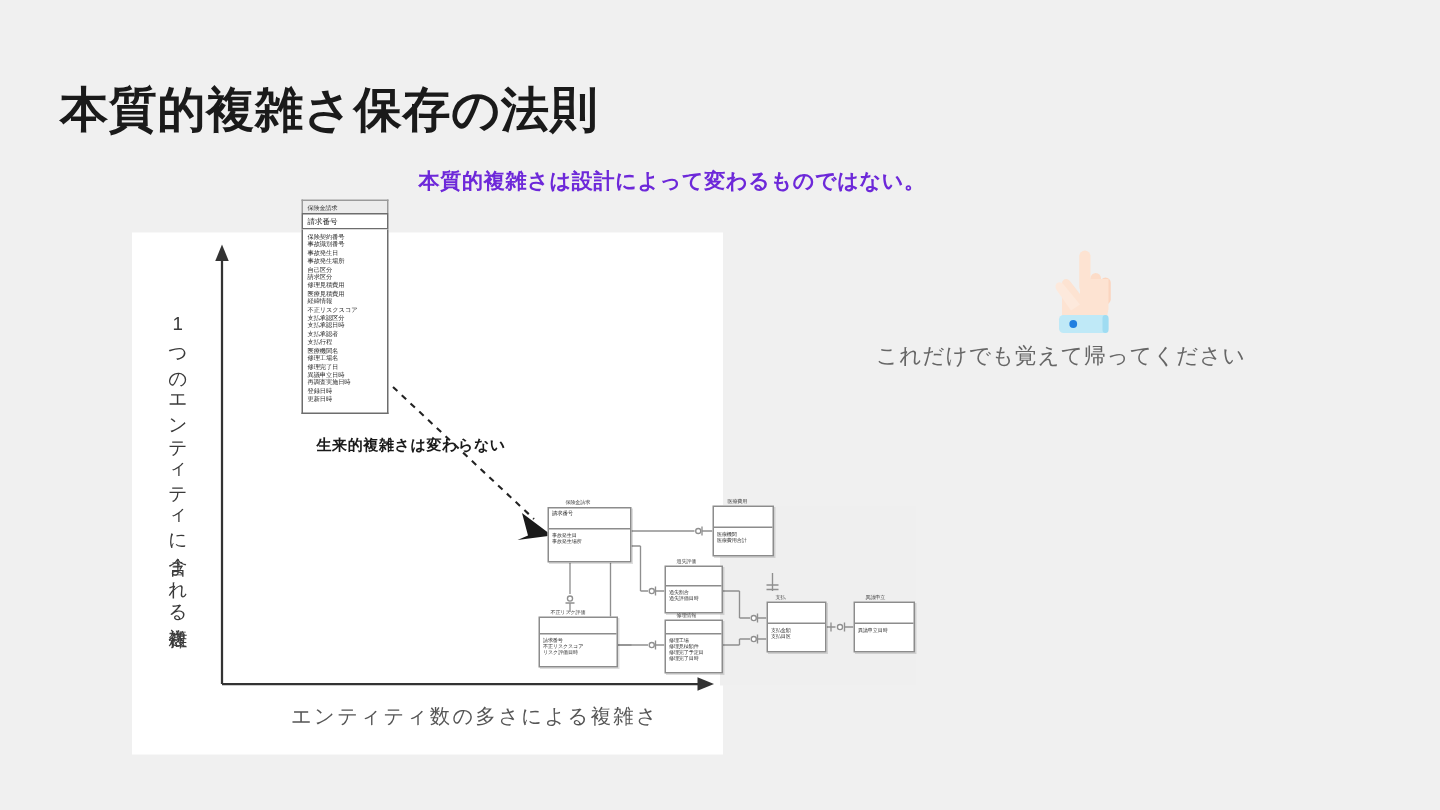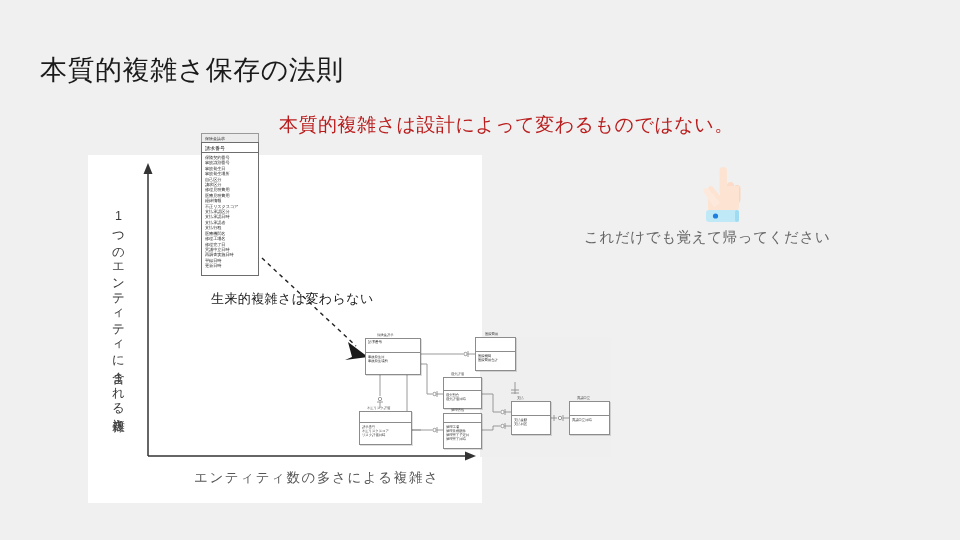--- a/index.html
+++ b/index.html
@@ -18,33 +18,33 @@
     position: absolute;
     inset: 0;
     width: 960px;
     height: 540px;
   }
   
   #slide-title {
     position: absolute;
     left: 40px;
     top: 52px;
-    font-size: 27px;
-    font-weight: normal;
+    font-size: 32px;
+    font-weight: bold;
     color: #1a1a1a;
     letter-spacing: 0.5px;
     white-space: nowrap;
   }
   #slide-subtitle {
     position: absolute;
     left: 279px;
     top: 112px;
-    font-size: 19px;
-    font-weight: normal;
-    color: #b91c1c;
+    font-size: 14px;
+    font-weight: bold;
+    color: #6d28d9;
     letter-spacing: 0.5px;
     white-space: nowrap;
   }
   #takeaway-note {
     position: absolute;
     left: 584px;
     top: 228px;
     font-size: 14.5px;
     color: #666666;
     letter-spacing: 0.6px;
@@ -162,22 +162,22 @@
     letter-spacing: -0.1px;
   }
   #entity-tall .ent-attrs {
     height: 123px;
   }
   
   #inherent-label {
     position: absolute;
     left: 211px;
     top: 290px;
-    font-size: 13px;
-    font-weight: normal;
+    font-size: 10px;
+    font-weight: bold;
     color: #1a1a1a;
     letter-spacing: 0.4px;
     white-space: nowrap;
   }
   
   #dashed-arrow {
     position: absolute;
     left: 250px;
     top: 248px;
     width: 130px;

